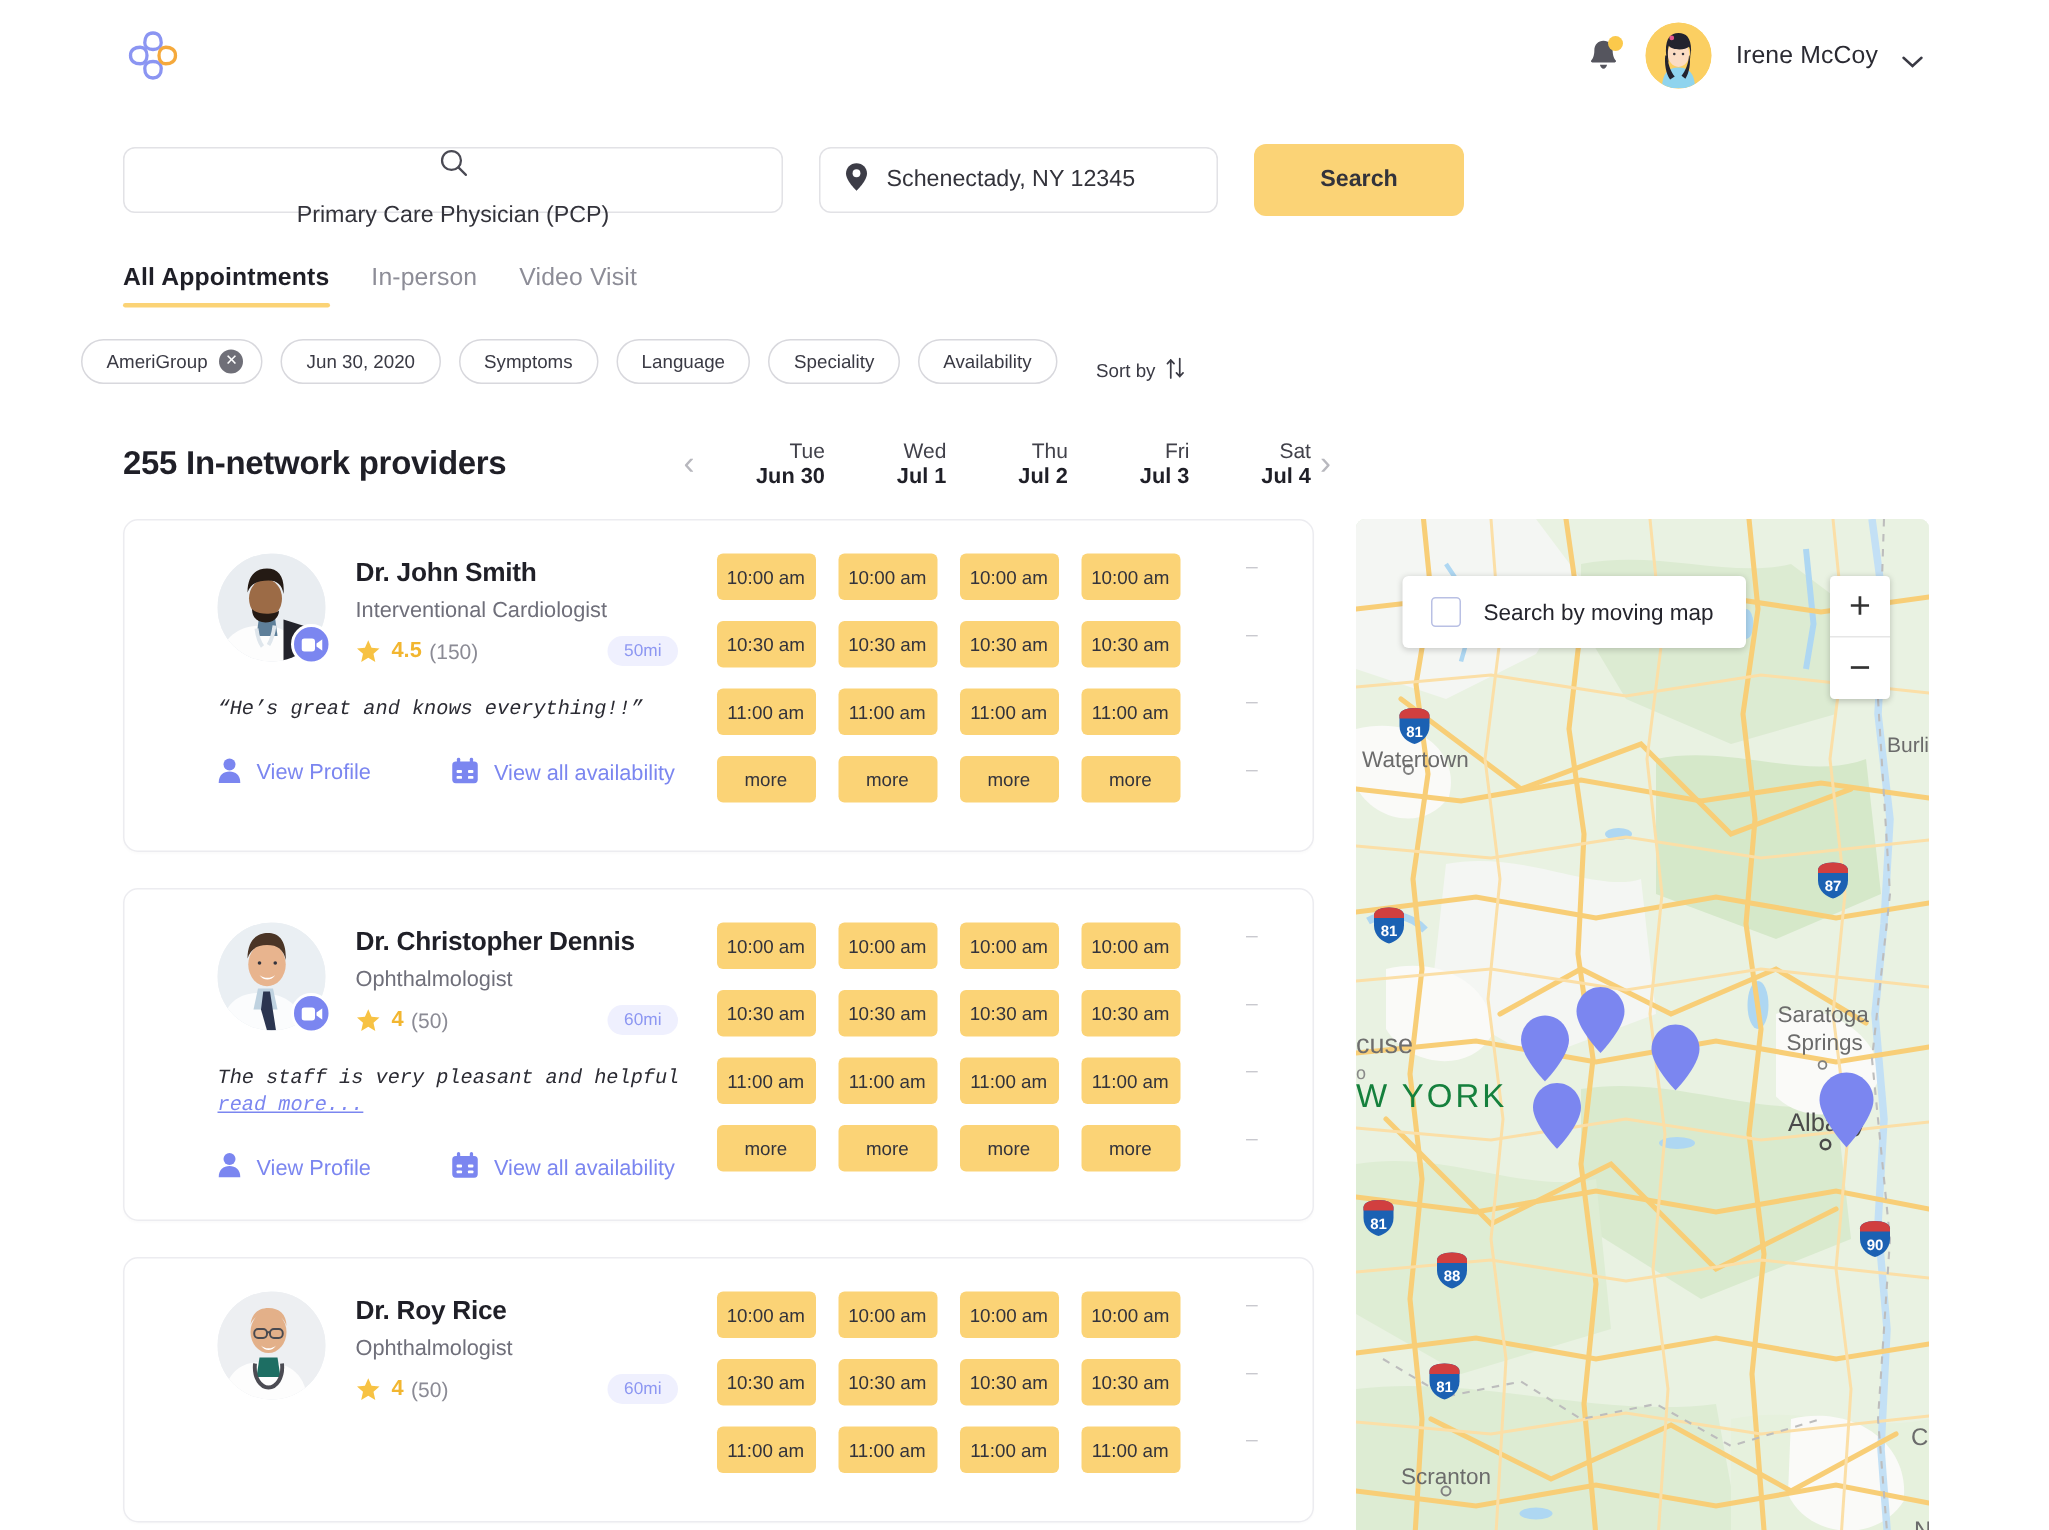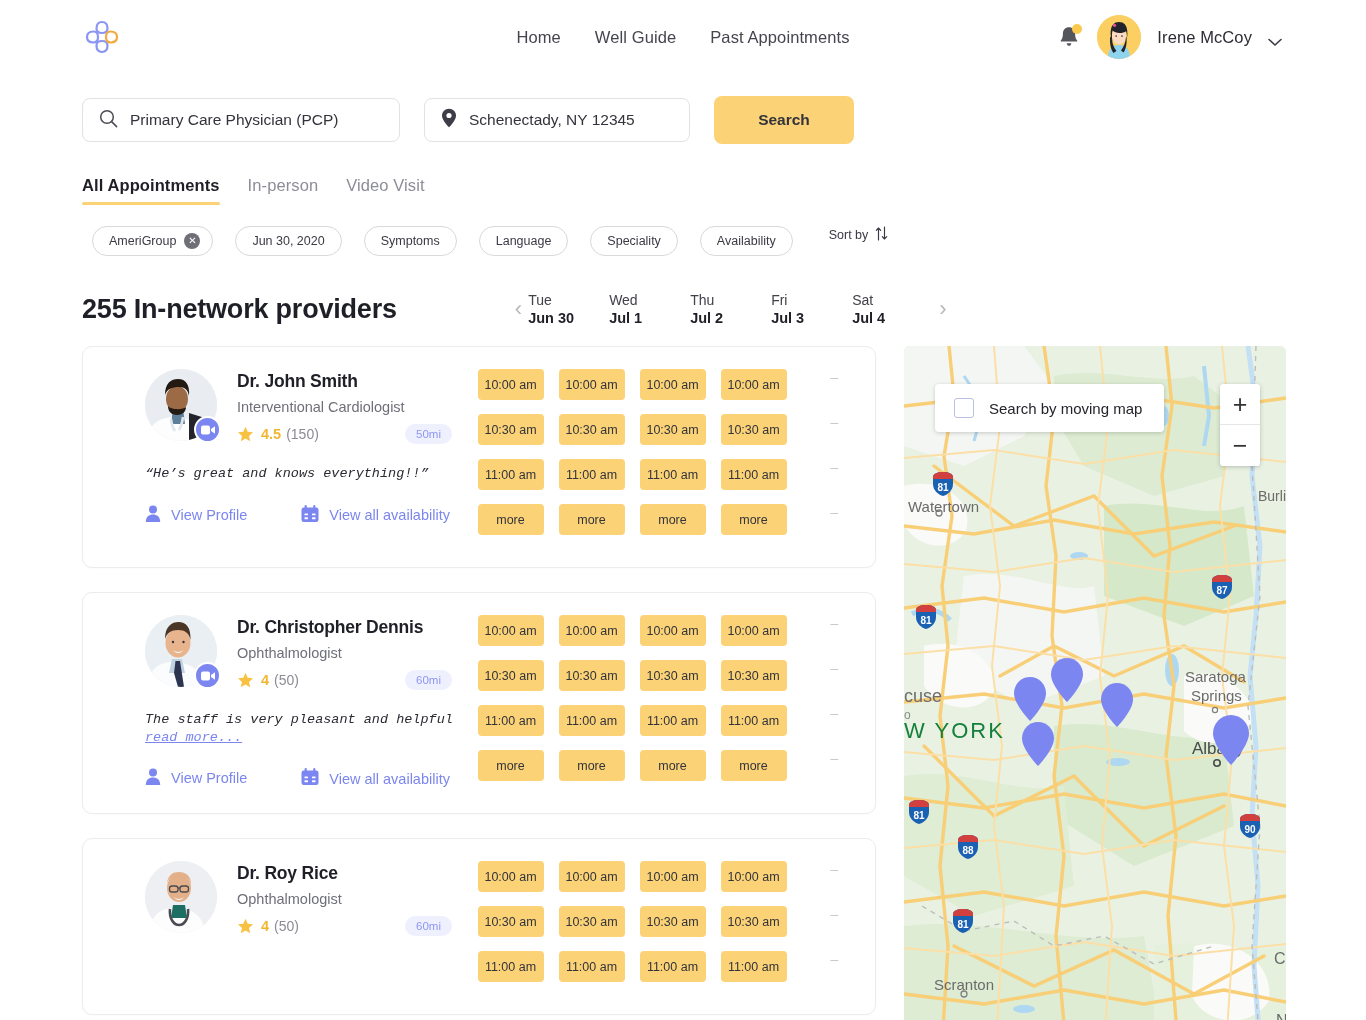--- a/index.html
+++ b/index.html
@@ -50,21 +50,21 @@
   
   .search-row {
     display: flex; align-items: center; gap: 24px;
     padding: 22px 0 0 82px;
   }
   .field {
     display: flex; align-items: center; gap: 12px;
     height: 44px; border: 1px solid #e2e2e6; border-radius: 8px;
     padding: 0 16px; background: #fff;
   }
-  .field.specialty { width: 318px; }
+  .field.specialty { width: 440px; flex-direction: column; }
   .field.location  { width: 266px; }
   .field-text { font-size: 15.5px; color: #33333b; }
   .search-btn {
     width: 140px; height: 48px; border: 0; border-radius: 8px;
     background: #FBD376; color: #33333b;
     font-size: 15.5px; font-weight: 700; cursor: pointer;
     font-family: "Liberation Sans", sans-serif;
   }
 
   
@@ -76,22 +76,22 @@
     padding-bottom: 10px; position: relative; letter-spacing: .1px;
   }
   .tab.active { color: #1f1f27; font-weight: 700; }
   .tab.active::after {
     content: ""; position: absolute; left: 0; right: 0; bottom: 0;
     height: 3px; background: #FBD376; border-radius: 2px;
   }
 
   
   .chips {
-    display: flex; align-items: flex-start; gap: 22px;
-    padding: 21px 0 0 92px;
+    display: flex; align-items: flex-end; gap: 12px;
+    padding: 21px 0 0 54px;
   }
   .chip {
     height: 30px; border: 1px solid #d8d8dd; border-radius: 16px;
     display: flex; align-items: center; gap: 8px;
     padding: 0 16px; font-size: 12.5px; color: #3a3a44;
     background: #fff; cursor: pointer; white-space: nowrap;
   }
   .chip-x {
     width: 16px; height: 16px; border-radius: 50%;
     background: #6f6f78; color: #fff;
@@ -102,29 +102,29 @@
     display: flex; align-items: center; gap: 7px;
     margin-left: 14px; font-size: 12.5px; color: #3a3a44; cursor: pointer;
   }
 
   
   .results-head {
     display: flex; align-items: center;
     padding: 36px 0 0 82px; gap: 0;
   }
   .results-count {
-    font-size: 27px; font-weight: 700; color: #1f1f27; letter-spacing: -.2px;
+    font-size: 22px; font-weight: 700; color: #1f1f27; letter-spacing: -.2px;
   }
   .date-nav {
     display: flex; align-items: center; margin-left: 112px;
   }
   .arrow { color: #b8b8be; font-size: 22px; cursor: pointer; padding: 0 6px; line-height: 1; }
   .date-cols { display: flex; }
   .date-col {
-    width: 81px; text-align: left; cursor: pointer;
+    width: 81px; text-align: right; cursor: pointer;
   }
   .date-dow { font-size: 14px; color: #41414a; }
   .date-day { font-size: 14.5px; font-weight: 700; color: #1f1f27; margin-top: 2px; }
 
   
   .body-area { display: flex; padding-left: 82px; margin-top: 20px; }
   .list-col { width: 794px; }
 
   .card {
     border: 1px solid #ececf0; border-radius: 10px; background: #fff;
@@ -231,25 +231,20 @@
       <path d="M20 5 C24 5 25.5 8 25.5 11.5 C25.5 14 23.5 16 20 16 C16.5 16 14.5 14 14.5 11.5 C14.5 8 16 5 20 5 Z" fill="none" stroke="#8B95F2" stroke-width="2.2" stroke-linejoin="round"></path>
 
       <path d="M5 20 C5 16 8 14.5 11.5 14.5 C14 14.5 16 16.5 16 20 C16 23.5 14 25.5 11.5 25.5 C8 25.5 5 24 5 20 Z" fill="none" stroke="#8B95F2" stroke-width="2.2" stroke-linejoin="round"></path>
 
       <path d="M20 35 C16 35 14.5 32 14.5 28.5 C14.5 26 16.5 24 20 24 C23.5 24 25.5 26 25.5 28.5 C25.5 32 24 35 20 35 Z" fill="none" stroke="#8B95F2" stroke-width="2.2" stroke-linejoin="round"></path>
 
       <path d="M35 20 C35 24 32 25.5 28.5 25.5 C26 25.5 24 23.5 24 20 C24 16.5 26 14.5 28.5 14.5 C32 14.5 35 16 35 20 Z" fill="none" stroke="#F5A93C" stroke-width="2.2" stroke-linejoin="round"></path>
     </svg>
   </div>
 
-  <div class="nav">
-    <a href="#">Home</a>
-    <a href="#">Well Guide</a>
-    <a href="#">Past Appointments</a>
-  </div>
 
   <div class="header-right">
     <div class="bell">
       <svg width="24" height="26" viewBox="0 0 24 26">
         <path d="M12 3.2c-3.6 0-6.1 2.7-6.1 6.2 0 4.6-1.4 6.1-2.1 7-0.4 0.5 0 1.2 0.7 1.2h15c0.7 0 1.1-0.7 0.7-1.2-0.7-0.9-2.1-2.4-2.1-7 0-3.5-2.5-6.2-6.1-6.2z" fill="#55555e"></path>
         <path d="M9.6 19.2c0.3 1.6 1.3 2.6 2.4 2.6s2.1-1 2.4-2.6z" fill="#55555e"></path>
       </svg>
       <div class="bell-dot"></div>
     </div>
 

